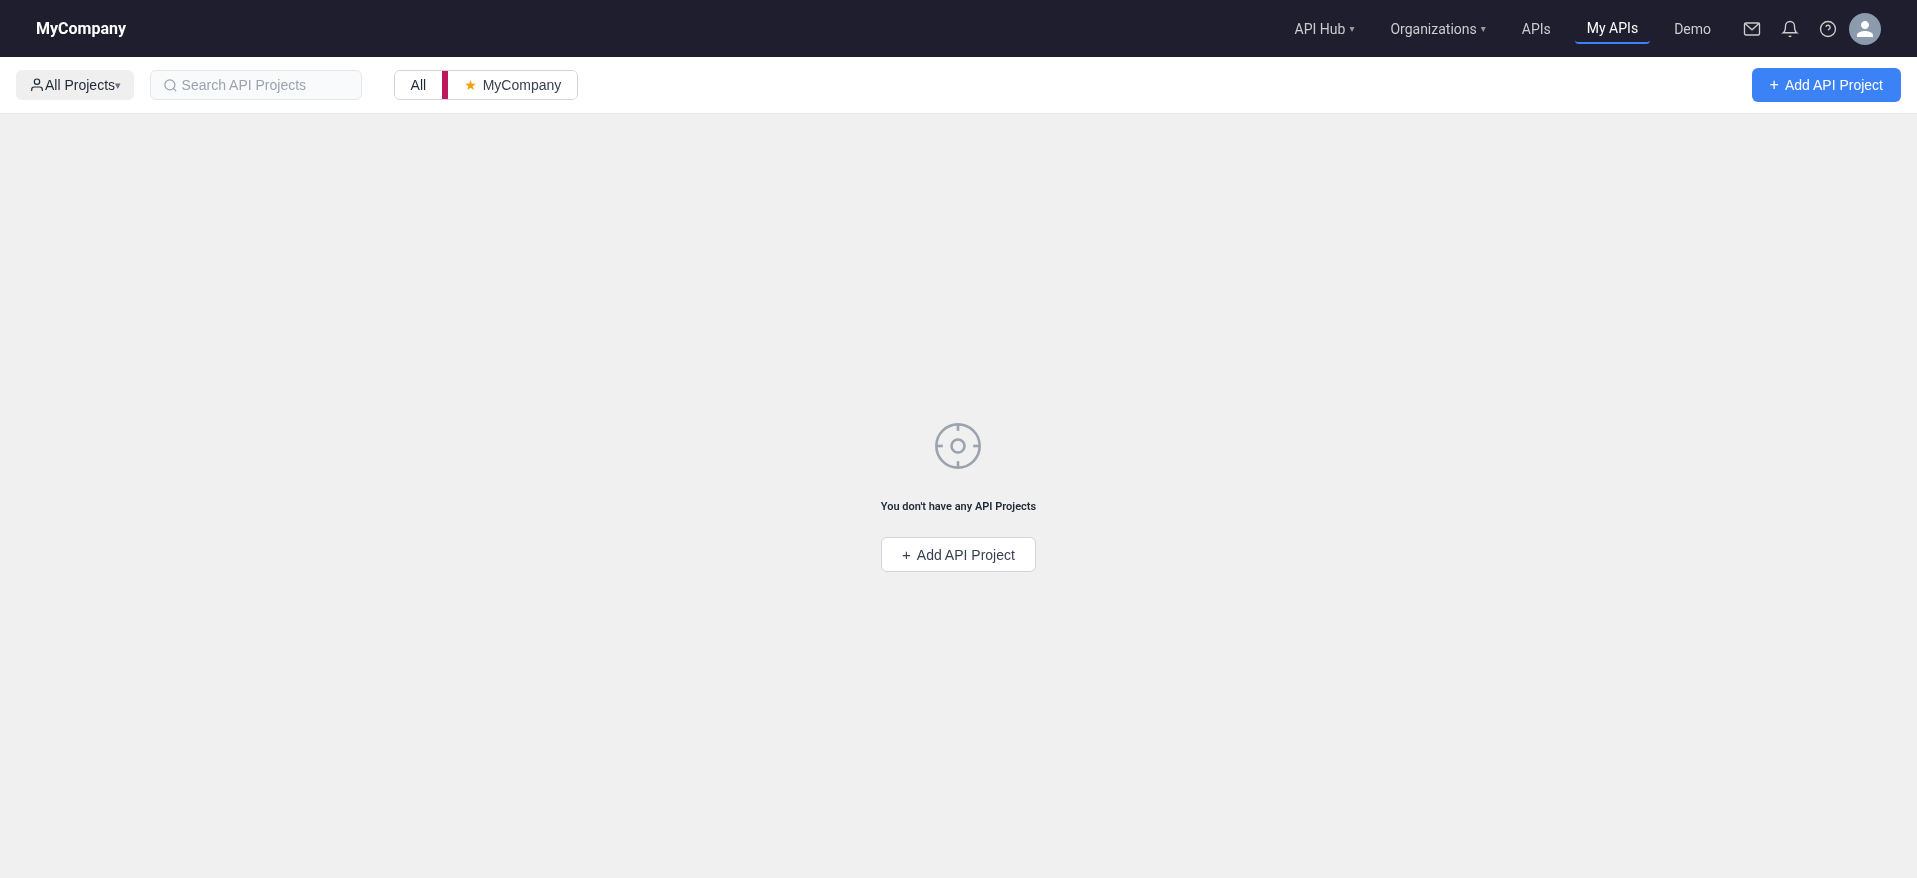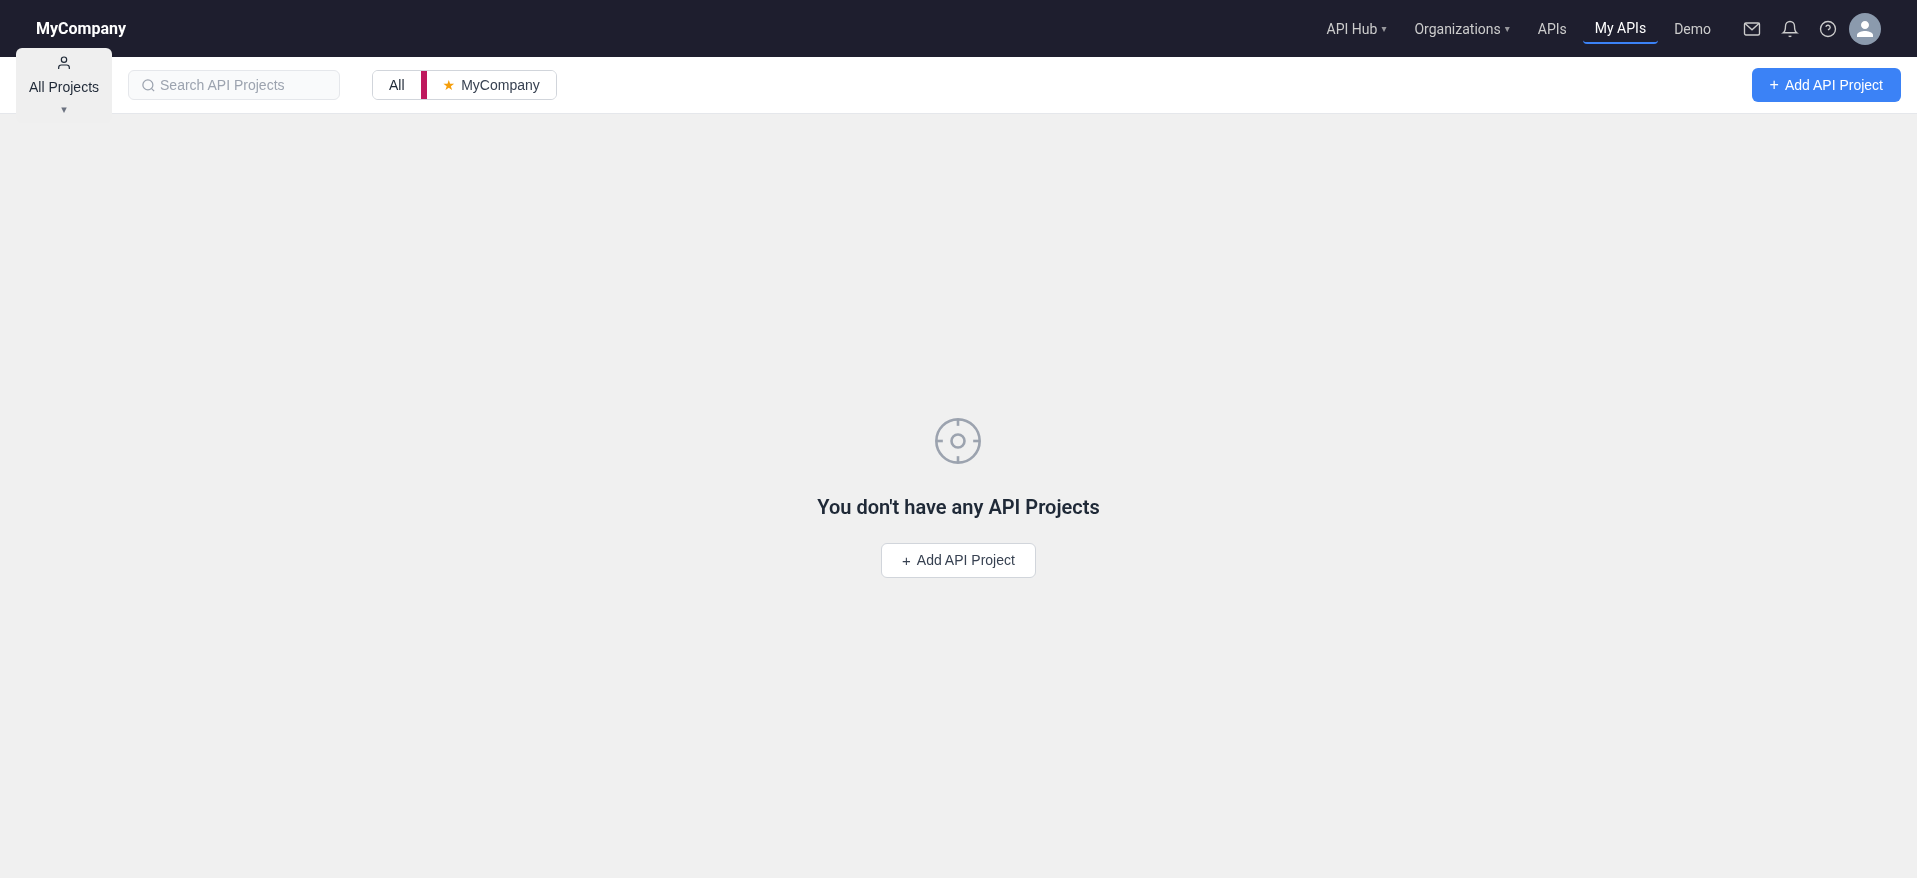--- a/index.html
+++ b/index.html
@@ -29,21 +29,21 @@
     .navbar-brand {
       font-size: 16px;
       font-weight: 700;
       color: #fff;
       margin-right: auto;
     }
 
     .navbar-nav {
       display: flex;
       align-items: center;
-      gap: 4px;
+      gap: 12px;
     }
 
     .nav-item {
       color: #ccc;
       font-size: 14px;
       padding: 6px 12px;
       cursor: pointer;
       border-radius: 4px;
       display: flex;
       align-items: center;
@@ -100,29 +100,28 @@
       display: flex;
       align-items: center;
       padding: 0 16px;
       border-bottom: 1px solid #e5e7eb;
       gap: 16px;
     }
 
     .all-projects-btn {
       display: flex;
       align-items: center;
-      gap: 8px;
+      gap: 0;
       padding: 6px 12px;
       border-radius: 6px;
       cursor: pointer;
       font-size: 14px;
       font-weight: 500;
       color: #1f2937;
       border: 1px solid transparent;
-      flex-direction: column;
     }
 
     .search-wrapper {
       display: flex;
       align-items: center;
       background: #f9fafb;
       border: 1px solid #e5e7eb;
       border-radius: 6px;
       padding: 6px 12px;
       gap: 4px;
@@ -214,21 +213,21 @@
       gap: 16px;
       text-align: center;
     }
 
     .empty-icon {
       color: #9ca3af;
       margin-bottom: 8px;
     }
 
     .empty-title {
-      font-size: 20px;
+      font-size: 11px;
       font-weight: 600;
       color: #1f2937;
     }
 
     .empty-desc {
       font-size: 14px;
       color: #6b7280;
       max-width: 380px;
       line-height: 1.6;
     }

